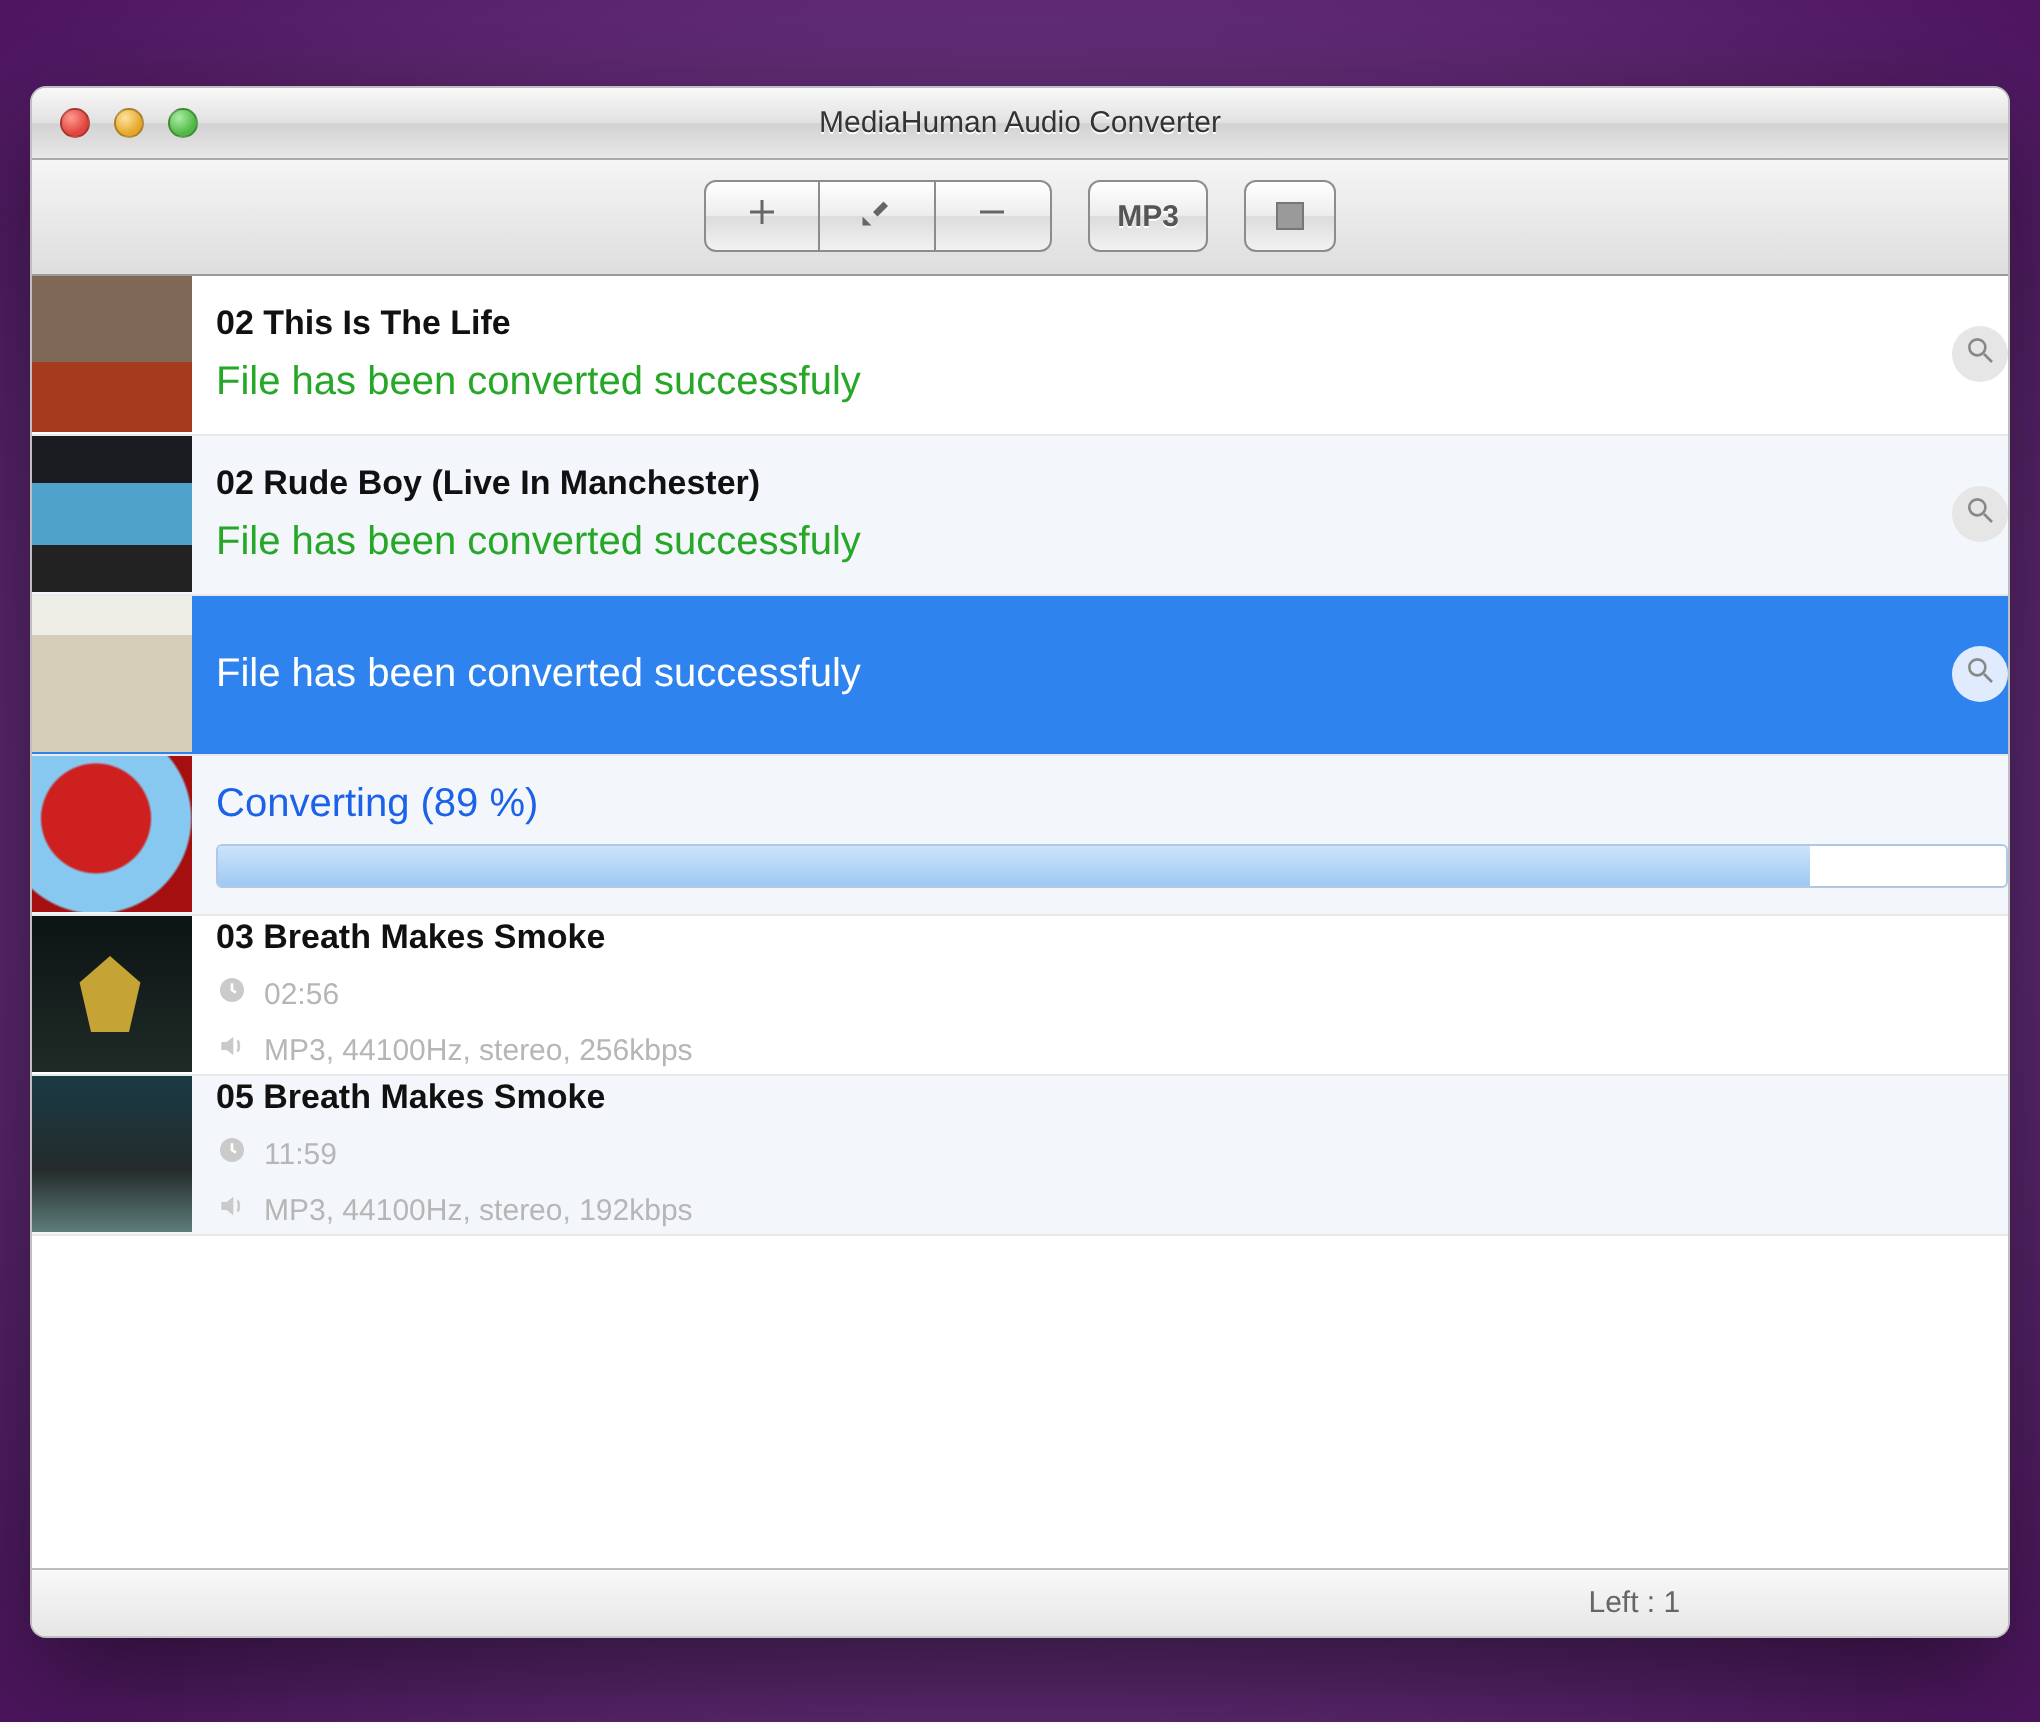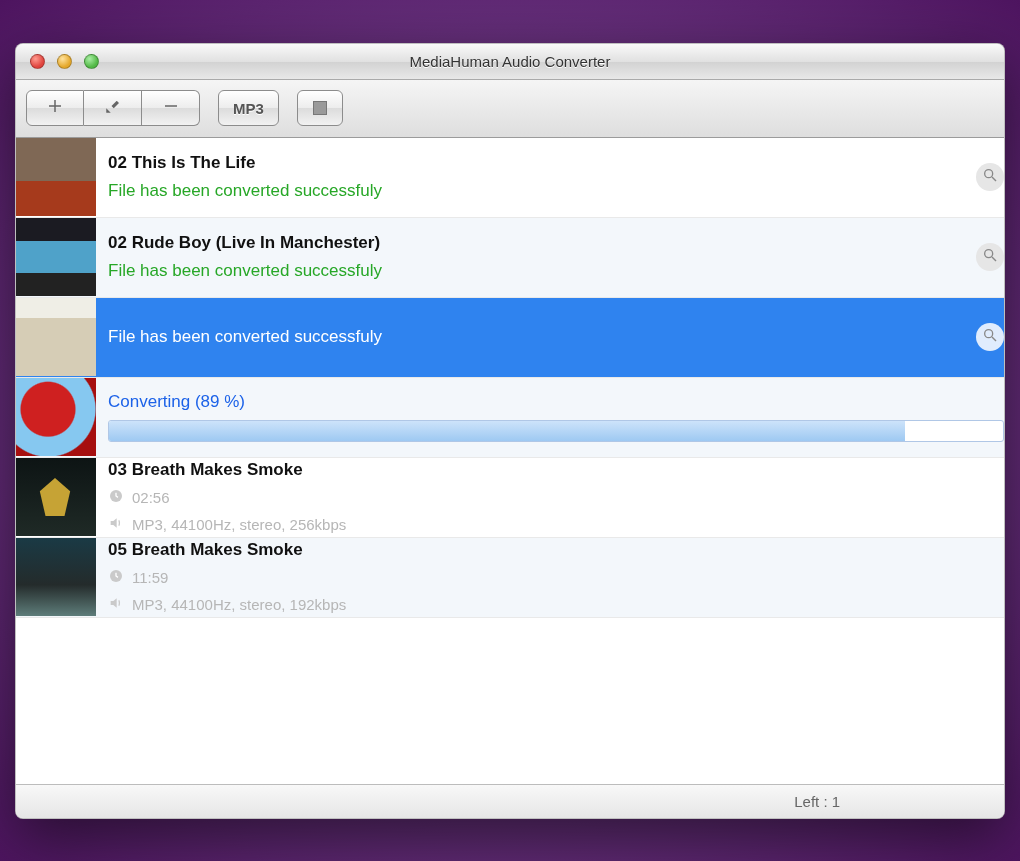--- a/index.html
+++ b/index.html
@@ -27,21 +27,21 @@
   .traffic { display: flex; gap: 12px; padding-left: 14px; }
   .tl { width: 15px; height: 15px; border-radius: 50%; border: 1px solid rgba(0,0,0,0.25);}
   .tl.red { background: radial-gradient(circle at 35% 30%, #ff9a8f, #e0443e 65%); }
   .tl.yellow { background: radial-gradient(circle at 35% 30%, #ffe29d, #e5a82a 65%); }
   .tl.green { background: radial-gradient(circle at 35% 30%, #a9eea4, #52b946 65%); }
   .title { position:absolute; left:0; right:0; text-align:center; font-size:15px; color:#333; text-shadow:0 1px 0 #fff; pointer-events:none;}
   .toolbar {
     height: 58px;
     background: linear-gradient(#f5f5f5,#dedede);
     border-bottom: 1px solid #9b9b9b;
-    display:flex; align-items:center; padding: 0 10px; gap: 18px;
+    display:flex; align-items:center; padding: 0 10px; gap: 18px; justify-content: center;
   }
   .btn-group { display:flex; }
   .btn {
     height: 36px; min-width: 58px;
     background: linear-gradient(#ffffff,#ededed 49%,#dcdcdc 51%,#f2f2f2);
     border: 1px solid #8c8c8c; border-left-width:0;
     display:flex; align-items:center; justify-content:center;
     font-size:17px; color:#444; text-shadow:0 1px 0 #fff;
     cursor:pointer;
   }
@@ -55,21 +55,21 @@
     display:flex; height:80px; gap:12px; 
     border-bottom: 1px solid #e9e9e9; align-items:center;
     cursor:pointer;
   }
   .row.alt { background:#f3f7fb; }
   .row.sel { background:#2f83ef; color:#fff; }
   .row.sel .title-t, .row.sel .status { color:#fff; }
   .thumb { width:80px; height:78px; flex:0 0 80px; background:#ccc; }
   .info { flex:1; display:flex; flex-direction:column; justify-content:center; gap:8px; }
   .title-t { font-weight:bold; font-size:17px; color:#111; }
-  .status { font-size:17px; color:#27a727; }
+  .status { font-size:20px; color:#27a727; }
   .status.converting { color:#1c62e8; }
   .meta { display:flex; align-items:center; gap:8px; color:#b6b6b6; font-size:15px; }
   .meta svg { width:16px; height:16px; fill:#cacaca; }
   .prog { height:22px; background:#fff; border:1px solid #b0c7e6; border-radius:3px; overflow:hidden; width:100%; }
   .prog .fill { height:100%; background: linear-gradient(#cde3fa,#9ec9f2); }
   .mag {
     width:28px; height:28px; border-radius:50%;
     background:#e6e6e6; display:flex; align-items:center; justify-content:center;
     flex:0 0 28px; cursor:pointer;
   }

